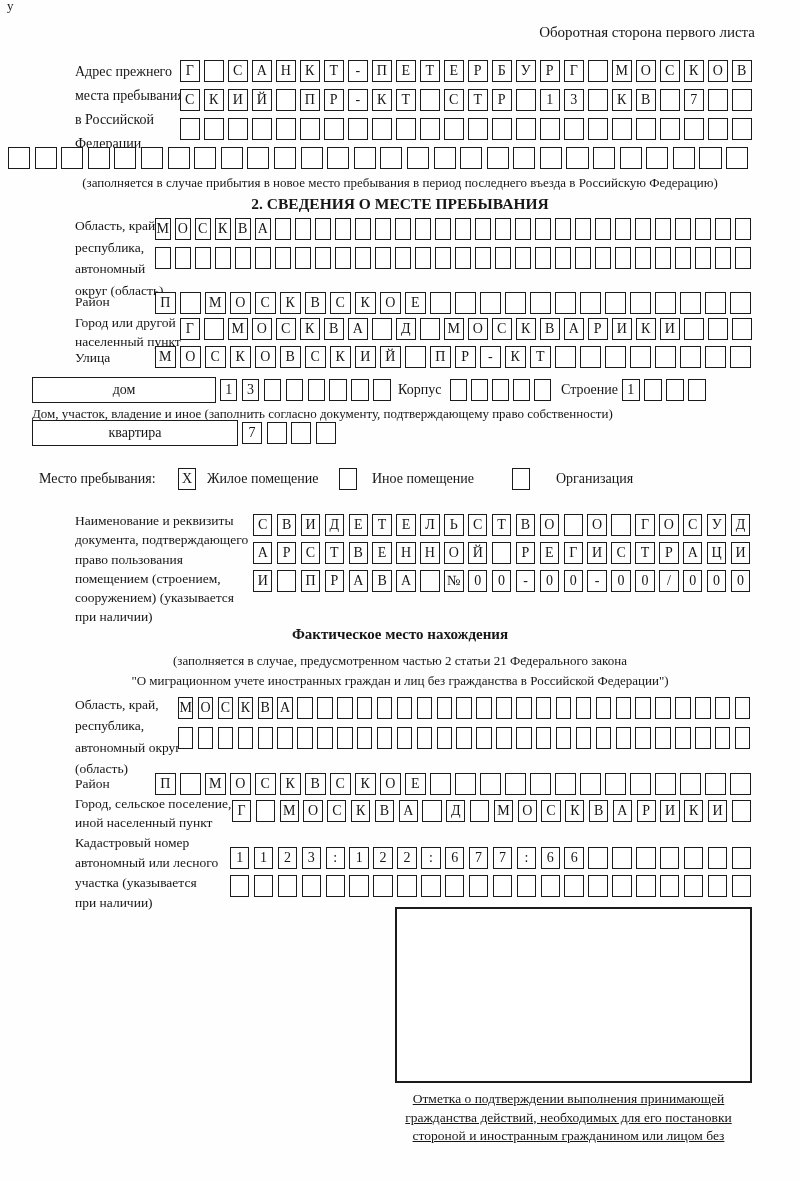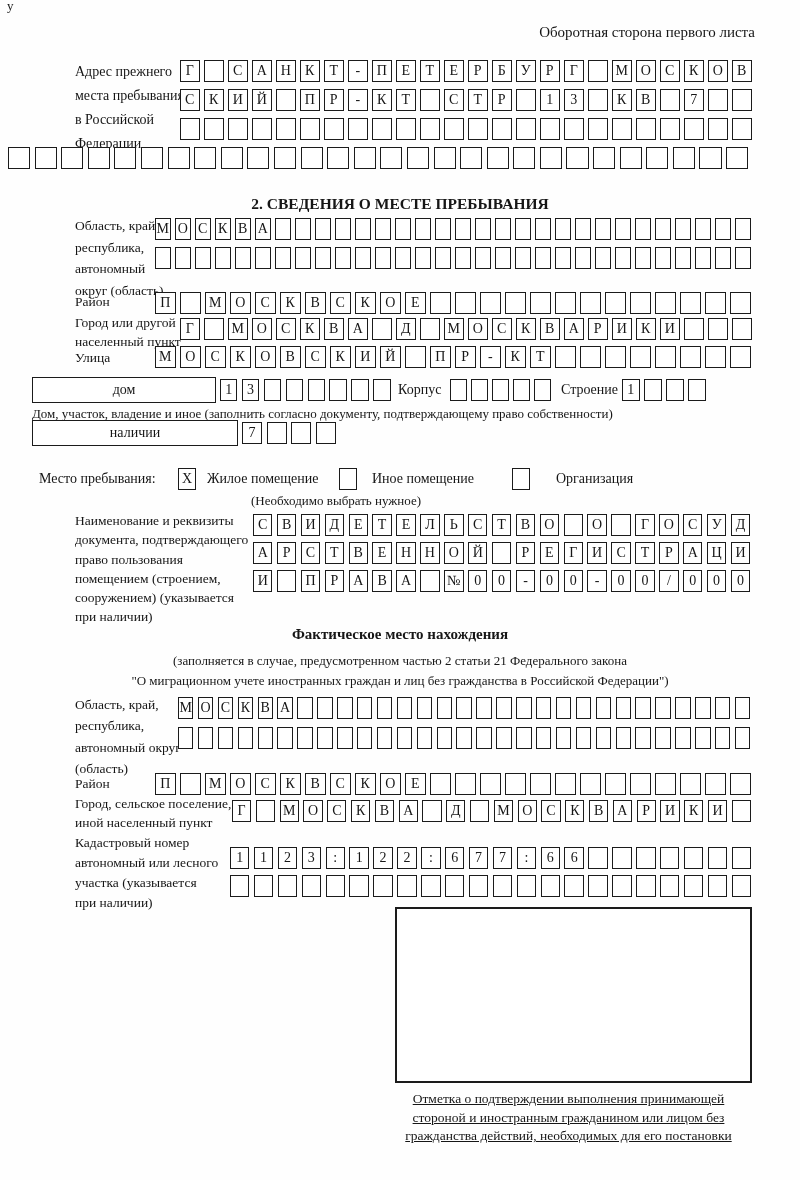--- a/index.html
+++ b/index.html
@@ -138,20 +138,21 @@
       <span class="cell" style="width: 22.1px;"></span>
       <span class="cell" style="width: 22.1px;"></span>
       <span class="cell" style="width: 22.1px;"></span>
       <span class="cell" style="width: 22.1px;"></span>
       <span class="cell" style="width: 22.1px;"></span>
       <span class="cell" style="width: 22.1px;"></span>
       <span class="cell" style="width: 22.1px;"></span>
       <span class="cell" style="width: 22.1px;"></span>
       <span class="cell" style="width: 22.1px;"></span>
     </div>
+  <div class="cap" style="left:0;top:175px;width:800px;">(заполняется в случае прибытия в новое место пребывания в период последнего въезда в Российскую Федерацию)</div>
 
   <div class="title" style="top:195px;">2. СВЕДЕНИЯ О МЕСТЕ ПРЕБЫВАНИЯ</div>
 
   <div class="lbl" style="left:75px;top:215px;line-height:21.5px;">
     <div>Область, край,</div>
     <div>республика,</div>
     <div>автономный</div>
     <div>округ (область)</div>
   </div>
   <div class="cellrow" style="left:155px;top:218px;">
@@ -327,36 +328,35 @@
     </div>
   <div class="lbl" style="left:561px;top:382px;font-size:14px;">Строение</div>
   <div class="cellrow" style="left:622px;top:379px;">
       <span class="cell" style="width: 17.5px;">1</span>
       <span class="cell" style="width: 17.5px;"></span>
       <span class="cell" style="width: 17.5px;"></span>
       <span class="cell" style="width: 17.5px;"></span>
     </div>
   <div class="lbl" style="left:32px;top:406px;font-size:13px;">Дом, участок, владение и иное (заполнить согласно документу, подтверждающему право собственности)</div>
 
-  <div class="widebox" style="left:32px;top:420px;width:206px;height:26px;">наличии</div>
+  <div class="widebox" style="left:32px;top:420px;width:206px;height:26px;">квартира</div>
   <div class="cellrow" style="left:242px;top:422px;">
       <span class="cell" style="width: 20.1px;">7</span>
       <span class="cell" style="width: 20.1px;"></span>
       <span class="cell" style="width: 20.1px;"></span>
       <span class="cell" style="width: 20.1px;"></span>
     </div>
 
   <div class="lbl" style="left:39px;top:471px;font-size:14px;">Место пребывания:</div>
   <div class="cb" style="left:178px;top:468px;">X</div>
   <div class="lbl" style="left:207px;top:471px;font-size:14px;">Жилое помещение</div>
   <div class="cb" style="left:339px;top:468px;"></div>
   <div class="lbl" style="left:372px;top:471px;font-size:14px;">Иное помещение</div>
   <div class="cb" style="left:512px;top:468px;"></div>
   <div class="lbl" style="left:556px;top:471px;font-size:14px;">Организация</div>
-  <div class="cap" style="left:0;top:493px;width:672px;">(Необходимо выбрать нужное)</div>
 
   <div class="lbl" style="left:75px;top:511px;line-height:19.3px;">
     <div>Наименование и реквизиты</div>
     <div>документа, подтверждающего</div>
     <div>право пользования</div>
     <div>помещением (строением,</div>
     <div>сооружением) (указывается</div>
     <div>при наличии)</div>
   </div>
   <div class="cellrow" style="left:253px;top:514px;">
@@ -610,17 +610,17 @@
       <span class="cell" style="width: 19.4px;"></span>
       <span class="cell" style="width: 19.4px;"></span>
       <span class="cell" style="width: 19.4px;"></span>
       <span class="cell" style="width: 19.4px;"></span>
       <span class="cell" style="width: 19.4px;"></span>
     </div>
 
   <div class="stamp-box" style="left:395px;top:907px;width:357px;height:176px;"></div>
   <div class="note" style="left:356px;top:1090px;width:425px;text-decoration:underline;">
     <div>Отметка о подтверждении выполнения принимающей</div>
+    <div>гражданства действий, необходимых для его постановки</div>
     <div>стороной и иностранным гражданином или лицом без</div>
-    <div>гражданства действий, необходимых для его постановки</div>
   </div>
 
 </div>
 
 </body></html>

